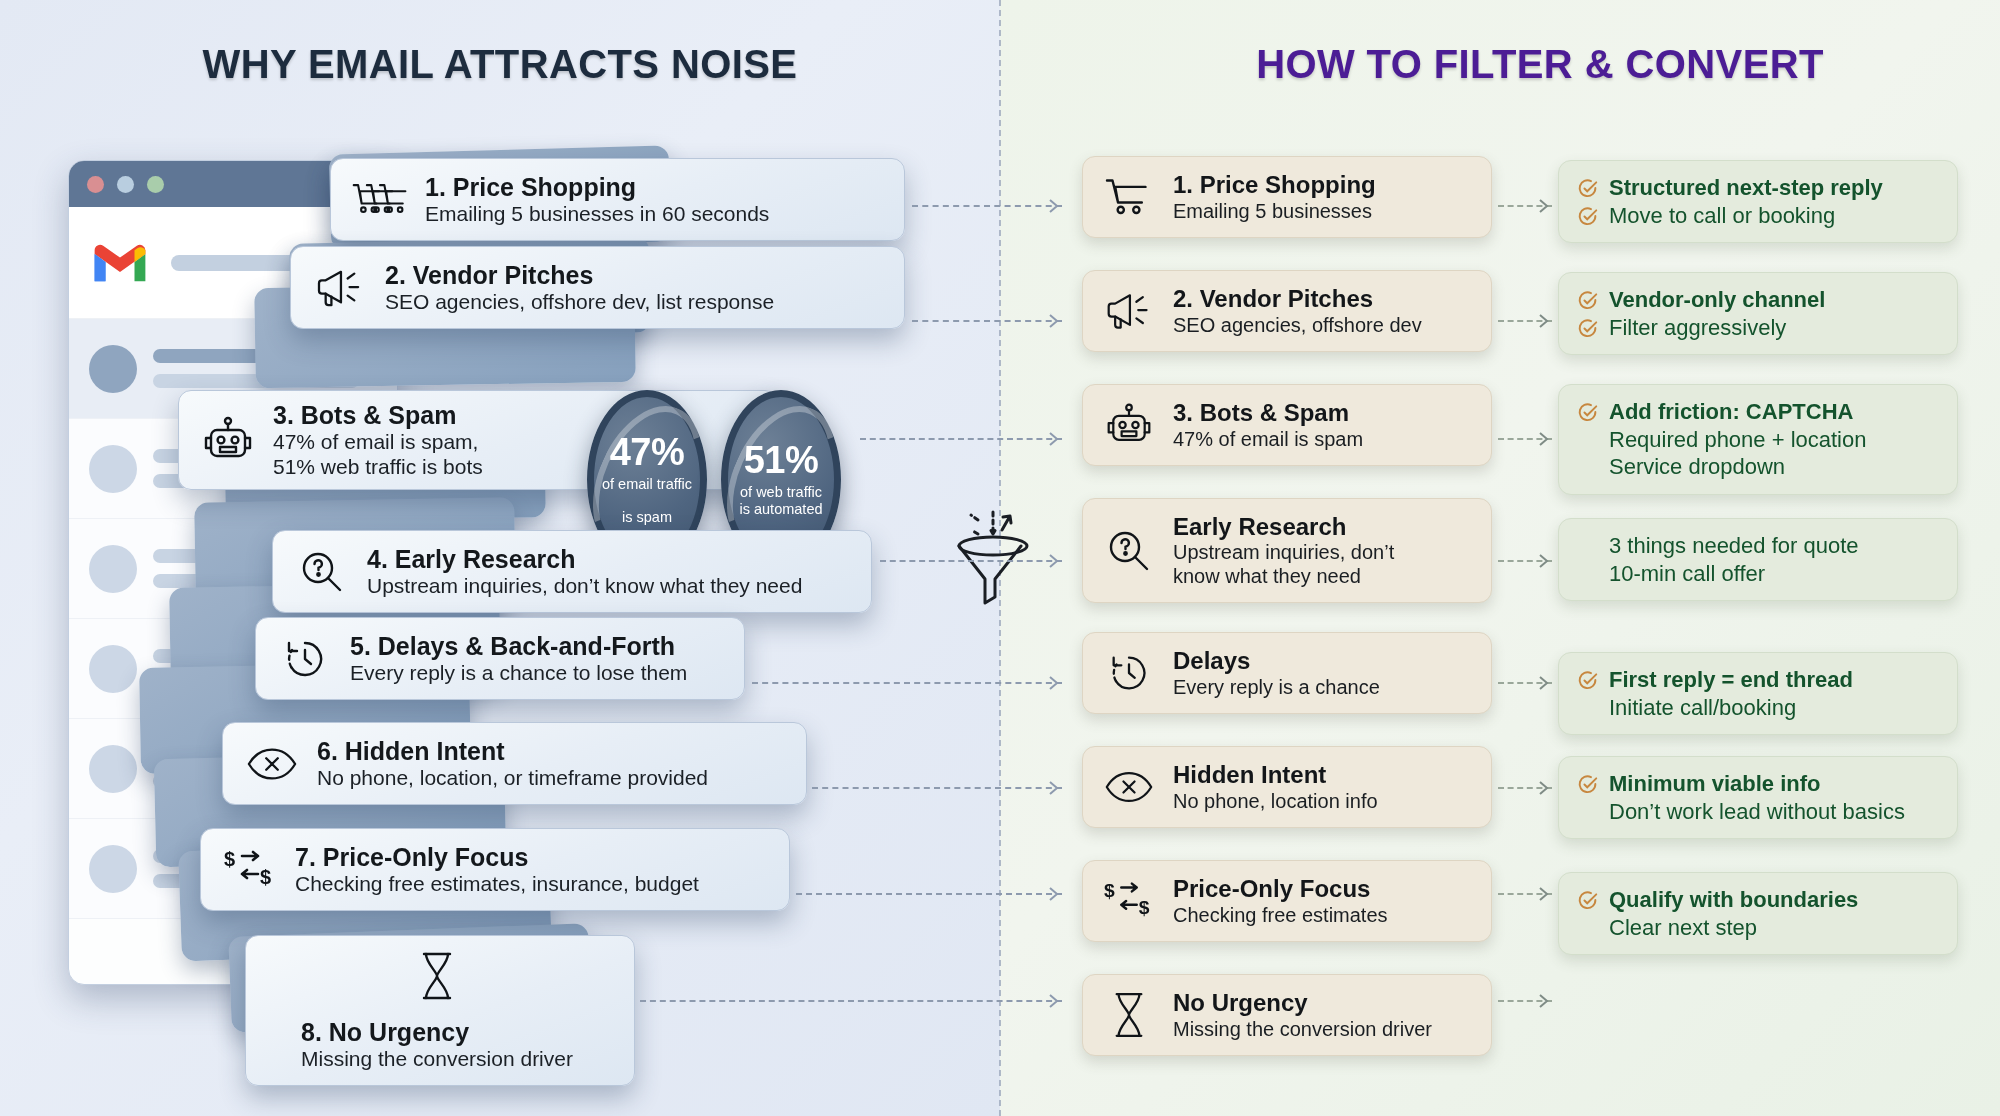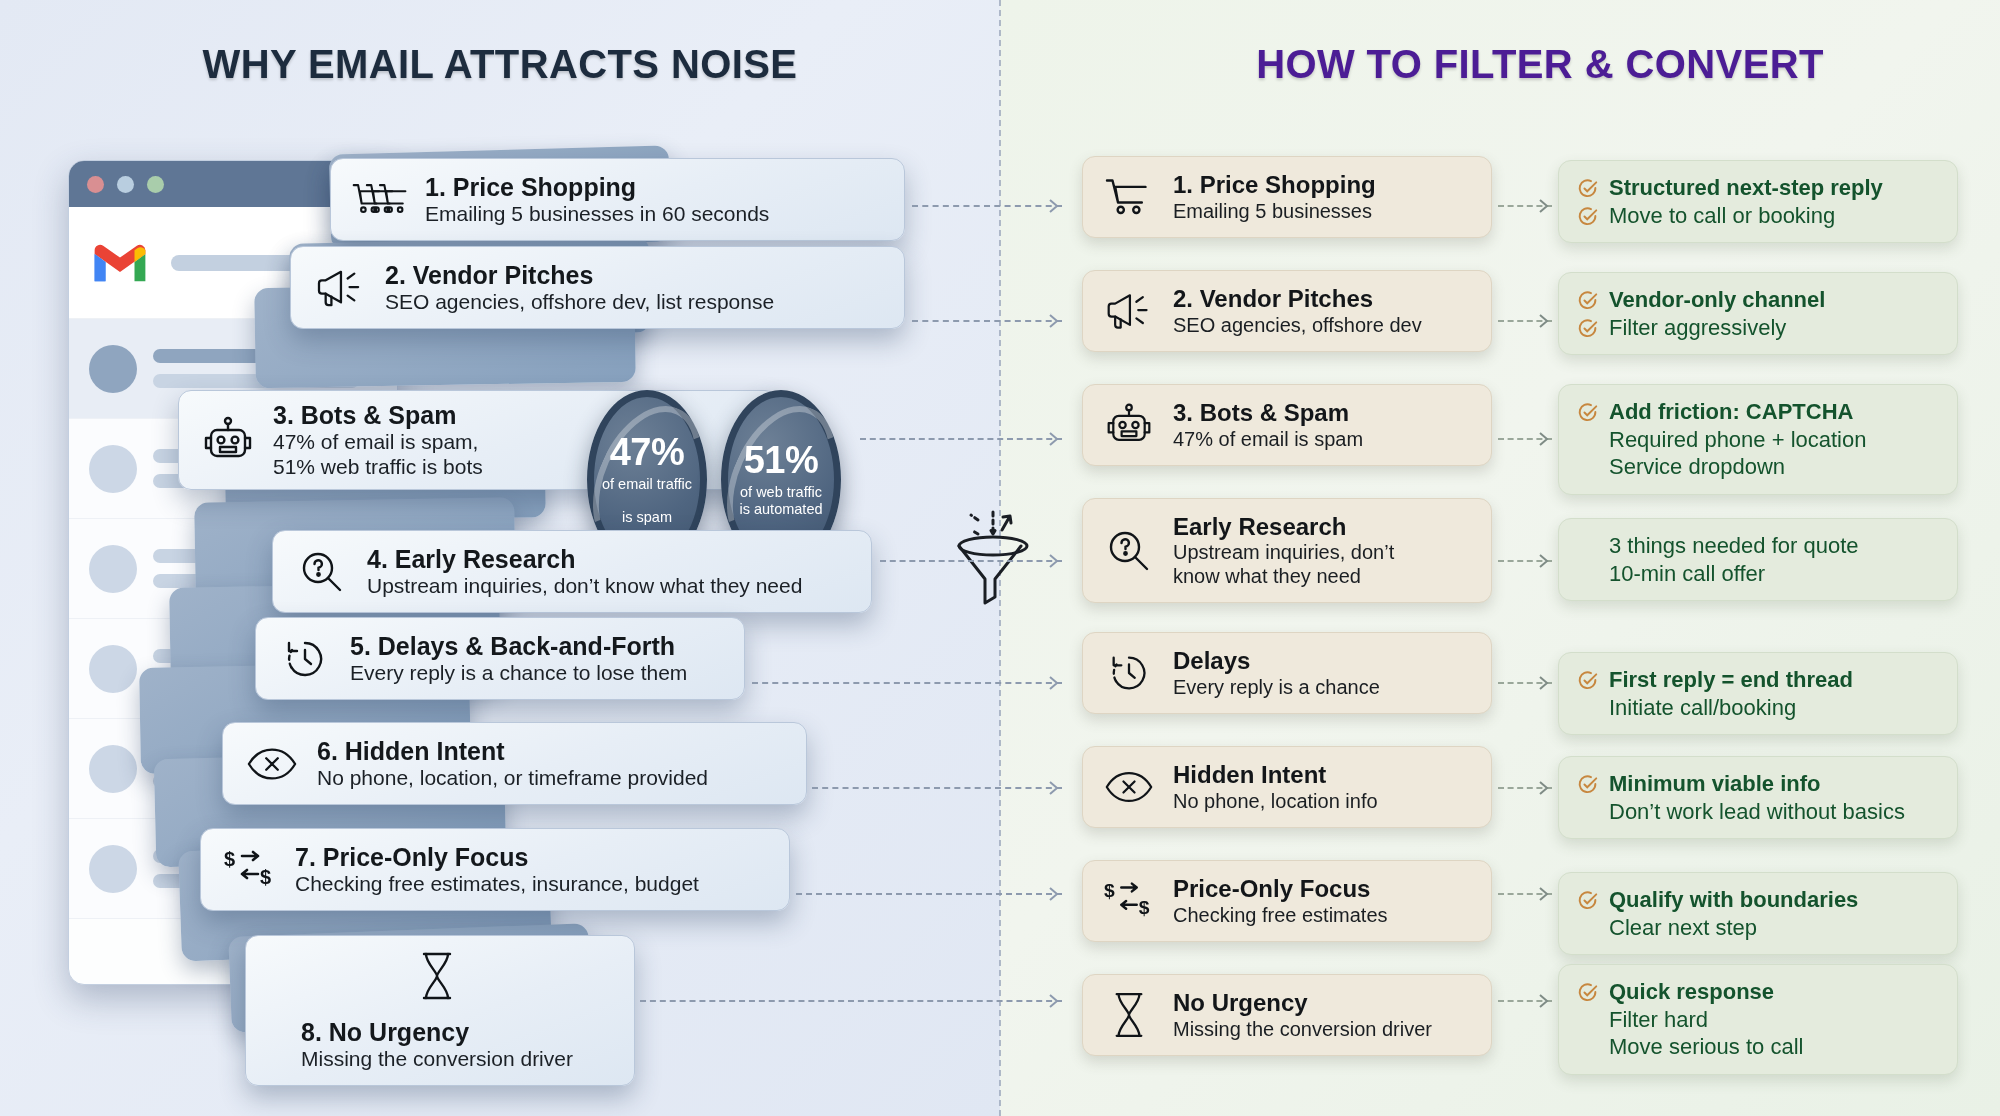--- a/index.html
+++ b/index.html
@@ -580,35 +580,20 @@
           <path d="M21 11.5A9 9 0 1 1 16 3.6"></path>
           <path d="M8.5 12l3.2 3.2L22 5"></path>
         </svg>
       <span class="rt b">Qualify with boundaries</span>
     </div>
     <div class="rline" style="padding-left:32px">
       <span class="rt">Clear next step</span>
     </div>
   </div>
 
-  <div class="rcard" style="top:964px;">
-    <div class="rline">
-      <svg class="chk" viewBox="0 0 24 24" fill="none" stroke="#c7873f" stroke-width="2.2" stroke-linecap="round">
-          <path d="M21 11.5A9 9 0 1 1 16 3.6"></path>
-          <path d="M8.5 12l3.2 3.2L22 5"></path>
-        </svg>
-      <span class="rt b">Quick response</span>
-    </div>
-    <div class="rline" style="padding-left:32px">
-      <span class="rt">Filter hard</span>
-    </div>
-    <div class="rline" style="padding-left:32px">
-      <span class="rt">Move serious to call</span>
-    </div>
-  </div>
 
   <div class="conn" style="left:912px;top:205px;width:150px;">
     <div class="dash"></div>
       <svg class="head" viewBox="0 0 18 18" fill="none" stroke="#8d9aae" stroke-width="2">
         <path d="M5 3l7 6-7 6"></path>
       </svg>
   </div>
   <div class="conn" style="left:912px;top:320px;width:150px;">
     <div class="dash"></div>
       <svg class="head" viewBox="0 0 18 18" fill="none" stroke="#8d9aae" stroke-width="2">

